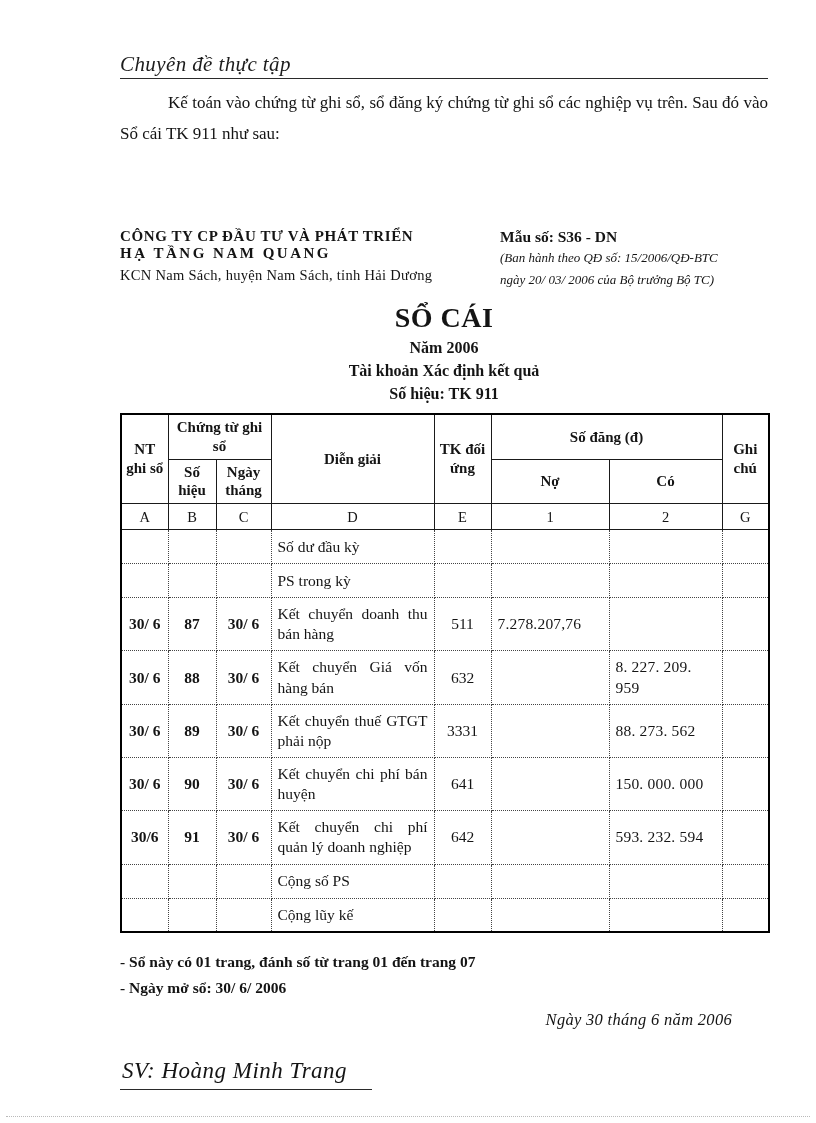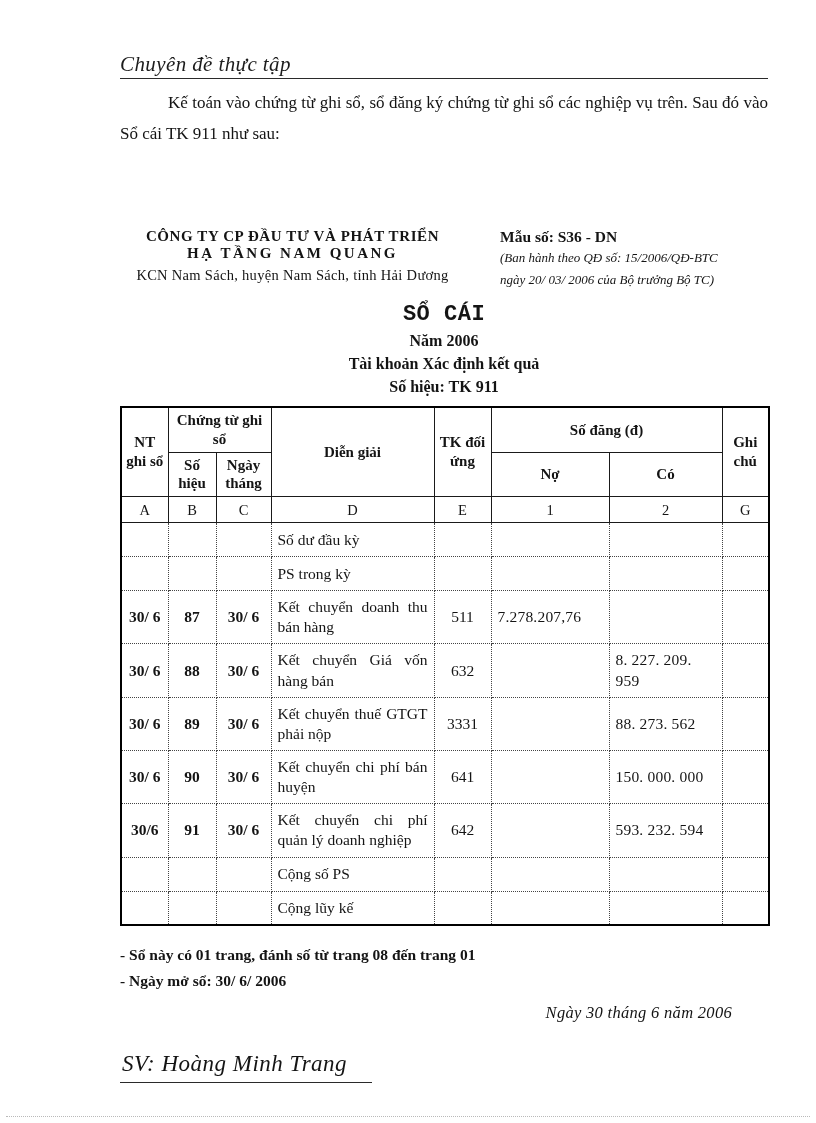--- a/index.html
+++ b/index.html
@@ -44,31 +44,31 @@
     text-indent: 48px;
   }
 
   
   .letterhead {
     margin-top: 78px;
     display: flex;
     justify-content: space-between;
     align-items: flex-start;
   }
-  .company { flex: 0 0 345px; text-align: center; }
+  .company { flex: 0 0 345px; }
   .company-name1 { font-weight: bold; font-size: 15px; letter-spacing: 0.6px; }
   .company-name2 { font-weight: bold; font-size: 15px; letter-spacing: 2.5px; }
   .company-address { font-size: 14.5px; margin-top: 5px; letter-spacing: 0.3px; }
   .form-info { flex: 0 0 268px; text-align: left; }
   .form-no { font-weight: bold; font-size: 15.5px; }
   .form-issued { font-style: italic; font-size: 13px; line-height: 1.55; margin-top: 2px; }
 
   
   .doc-title { text-align: center; margin-top: 12px; }
-  .title-main { font-weight: bold; font-size: 22px; letter-spacing: 0.5px; font-family: Liberation Mono, monospace; }
+  .title-main { font-weight: bold; font-size: 28px; letter-spacing: 0.5px; }
   .title-sub { font-weight: bold; font-size: 16px; margin-top: 5px; }
 
   
   table.ledger {
     margin-top: 10px;
     width: 648px;
     border-collapse: collapse;
     table-layout: fixed;
     border: 2px solid #000;
   }
@@ -279,21 +279,21 @@
       <td class="dg">Cộng lũy kế</td>
       <td class="tk"></td>
       <td class="num"></td>
       <td class="num"></td>
       <td></td>
     </tr>
       </tbody>
   </table>
 
   <div class="notes">
-    <div>- Sổ này có 01 trang, đánh số từ trang 08 đến trang 01</div>
+    <div>- Sổ này có 01 trang, đánh số từ trang 01 đến trang 07</div>
     <div>- Ngày mở sổ: 30/ 6/ 2006</div>
   </div>
 
   <div class="date-line">Ngày 30 tháng 6 năm 2006</div>
 
   <div class="signature-wrap">
     <span class="signature">SV: Hoàng Minh Trang</span>
   </div>
 
 </div>

